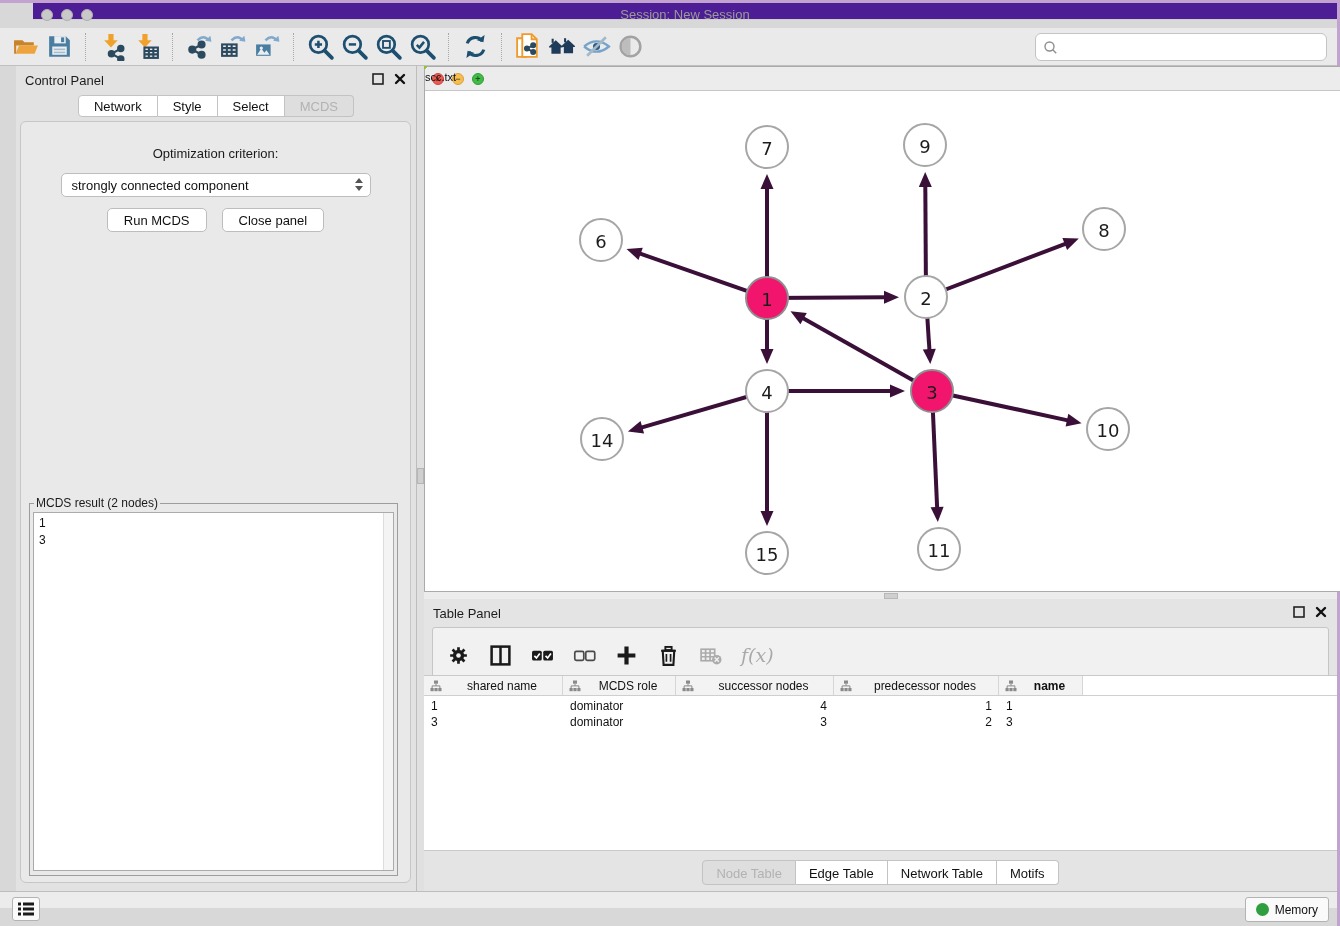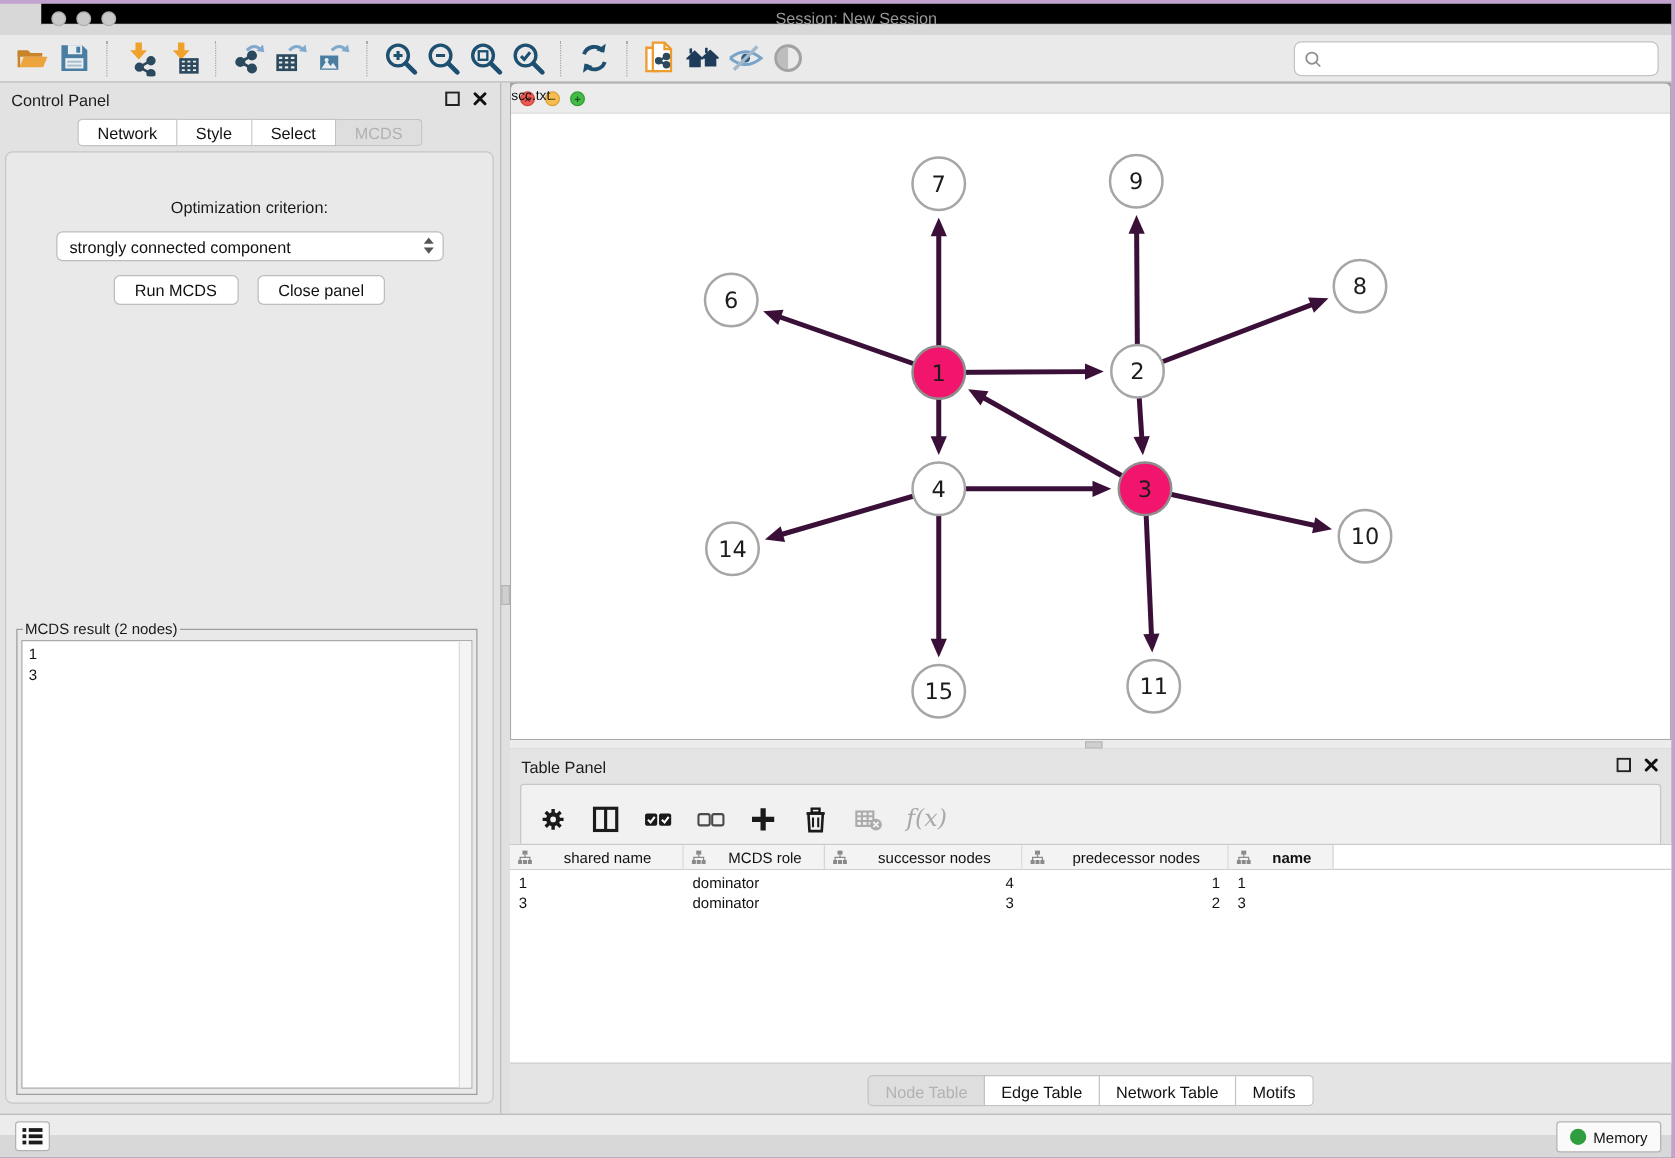--- a/index.html
+++ b/index.html
@@ -1,50 +1,50 @@
 <!DOCTYPE html>
 <html><head>
 <meta charset="utf-8">
 <style>
   * { box-sizing: border-box; margin: 0; padding: 0; }
   html,body { width:1340px; height:926px; overflow:hidden; }
   body { background:#c2a2cf; font-family:"Liberation Sans", sans-serif; position:relative; }
   .app { position:absolute; left:0; top:3px; right:3px; bottom:0; background:#d8d8d8; }
 
   
-  .titlebar { position:absolute; left:0; right:0; top:0; height:17px; background:#000000; border-bottom:1px solid #cfcfcf;margin-left:33px; }
+  .titlebar { position:absolute; left:0; right:0; top:0; height:17px; background:#4c1d95; border-bottom:1px solid #cfcfcf;margin-left:33px; }
   .titlebar .title { position:absolute; left:0; right:0; top:4px; text-align:center; font-size:13px; color:#9a9a9a; }
   .lights { position:absolute; left:8px; top:6px; display:flex; gap:8px; }
   .light { width:12px; height:12px; border-radius:50%; background:#c9c9c9; border:1px solid #b0b0b0; font-size:9px; line-height:10px; text-align:center; color:rgba(0,0,0,.55); font-weight:bold; }
 
   
   .toolbar { position:absolute; left:0; right:0; top:25px; height:38px; background:#eaeaea; border-bottom:1px solid #bfbfbf; display:flex; align-items:center; padding-left:8px; }
   .tbtn { width:34px; height:32px; display:flex; align-items:center; justify-content:center; cursor:default; }
   .tbtn svg { display:block; }
   .tbtn.disabled { opacity:.9; }
   .tsep { width:1px; height:28px; border-left:1px dotted #a8a8a8; margin:0 9px; }
   .searchbox { position:absolute; right:10px; top:5px; width:292px; height:28px; background:#fff; border:1px solid #c4c4c4; border-radius:6px; display:flex; align-items:center; padding-left:7px; }
   .searchbox input { border:none; outline:none; flex:1; font-size:13px; background:transparent; height:100%; }
 
   
-  .content { position:absolute; left:0; right:0; top:63px; height:825px; background:#a3a3a3;padding-left:10px; }
+  .content { position:absolute; left:16px; right:0; top:63px; height:825px; background:#84cc16;padding-left:10px; }
 
   
   .control-panel { position:absolute; left:0; top:0; width:401px; height:825px; background:#e2e2e2; border-right:1px solid #bdbdbd; }
   .panel-head { position:relative; height:27px; }
   .panel-head .ph-title { position:absolute; left:9px; top:7px; font-size:13px; color:#1c1c1c; }
   .ph-icons { position:absolute; right:10px; top:7px; display:flex; gap:10px; align-items:center; }
   .ph-icons svg { display:block; }
   .seg-tabs { display:flex; justify-content:center; margin-top:2px;align-items:center; }
   .seg { background:#fff; border:1px solid #c3c3c3; border-left:none; padding:3px 15px; font-size:13px; color:#111; height:22px; line-height:15px; cursor:default; }
   .seg:first-child { border-left:1px solid #c3c3c3; border-radius:4px 0 0 4px; }
   .seg:last-child { border-radius:0 4px 4px 0; }
   .seg-active { background:#dedede; color:#b2b2b2; }
   .tab-pane { position:absolute; left:4px; right:5px; top:55px; bottom:8px; background:#e9e9e9; border:1px solid #c6c6c6; border-radius:6px; }
-  .opt-label { text-align:center; margin-top:36px; font-size:13px; color:#1a1a1a; }
+  .opt-label { text-align:center; margin-top:24px; font-size:13px; color:#1a1a1a; }
   .dropdown { position:relative; margin:12px auto 0 auto; width:310px; height:24px; background:#fff; border:1px solid #bdbdbd; border-radius:5px; display:flex; align-items:center; padding:0 24px 0 10px; font-size:13px; color:#111; }
   .stepper { position:absolute; right:7px; top:4px; display:flex; flex-direction:column; align-items:center; gap:3px; }
   .tri-up { width:0; height:0; border-left:4px solid transparent; border-right:4px solid transparent; border-bottom:5px solid #555; }
   .tri-dn { width:0; height:0; border-left:4px solid transparent; border-right:4px solid transparent; border-top:5px solid #555; }
   .btn-row { display:flex; justify-content:center; gap:15px; margin-top:11px; }
   .mac-btn { background:#fff; border:1px solid #bdbdbd; border-radius:5px; height:24px; padding:0 16px; font-size:13px; color:#111; font-family:"Liberation Sans",sans-serif; }
   .result-fs { position:absolute; left:8px; right:12px; top:374px; bottom:6px; border:1px solid #9d9d9d; background:#e9e9e9; }
   .result-fs legend { font-size:12px; color:#1a1a1a; margin-left:4px; padding:0 2px; }
   .result-box { position:absolute; left:3px; right:3px; top:2px; bottom:4px; background:#fff; border:1px solid #ababab; font-size:12px; color:#111; padding:2px 5px; line-height:17px; }
   .result-scroll { position:absolute; right:0; top:0; bottom:0; width:10px; background:#f4f4f4; border-left:1px solid #ddd; }

